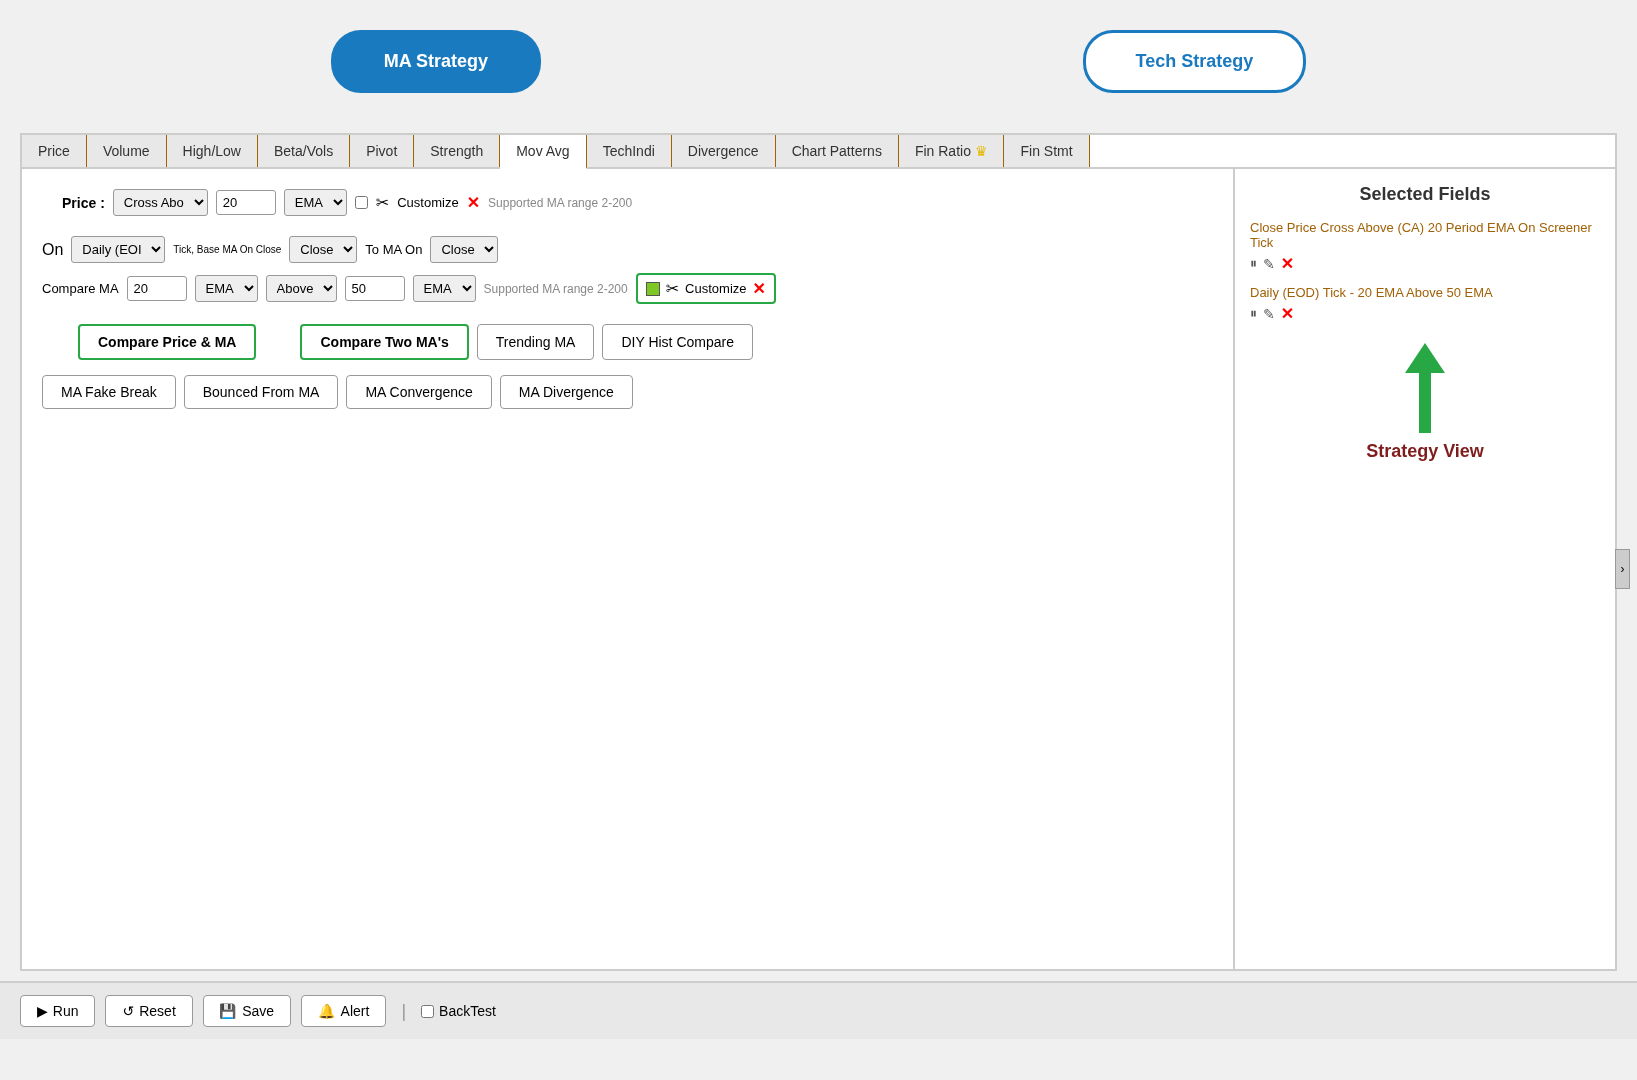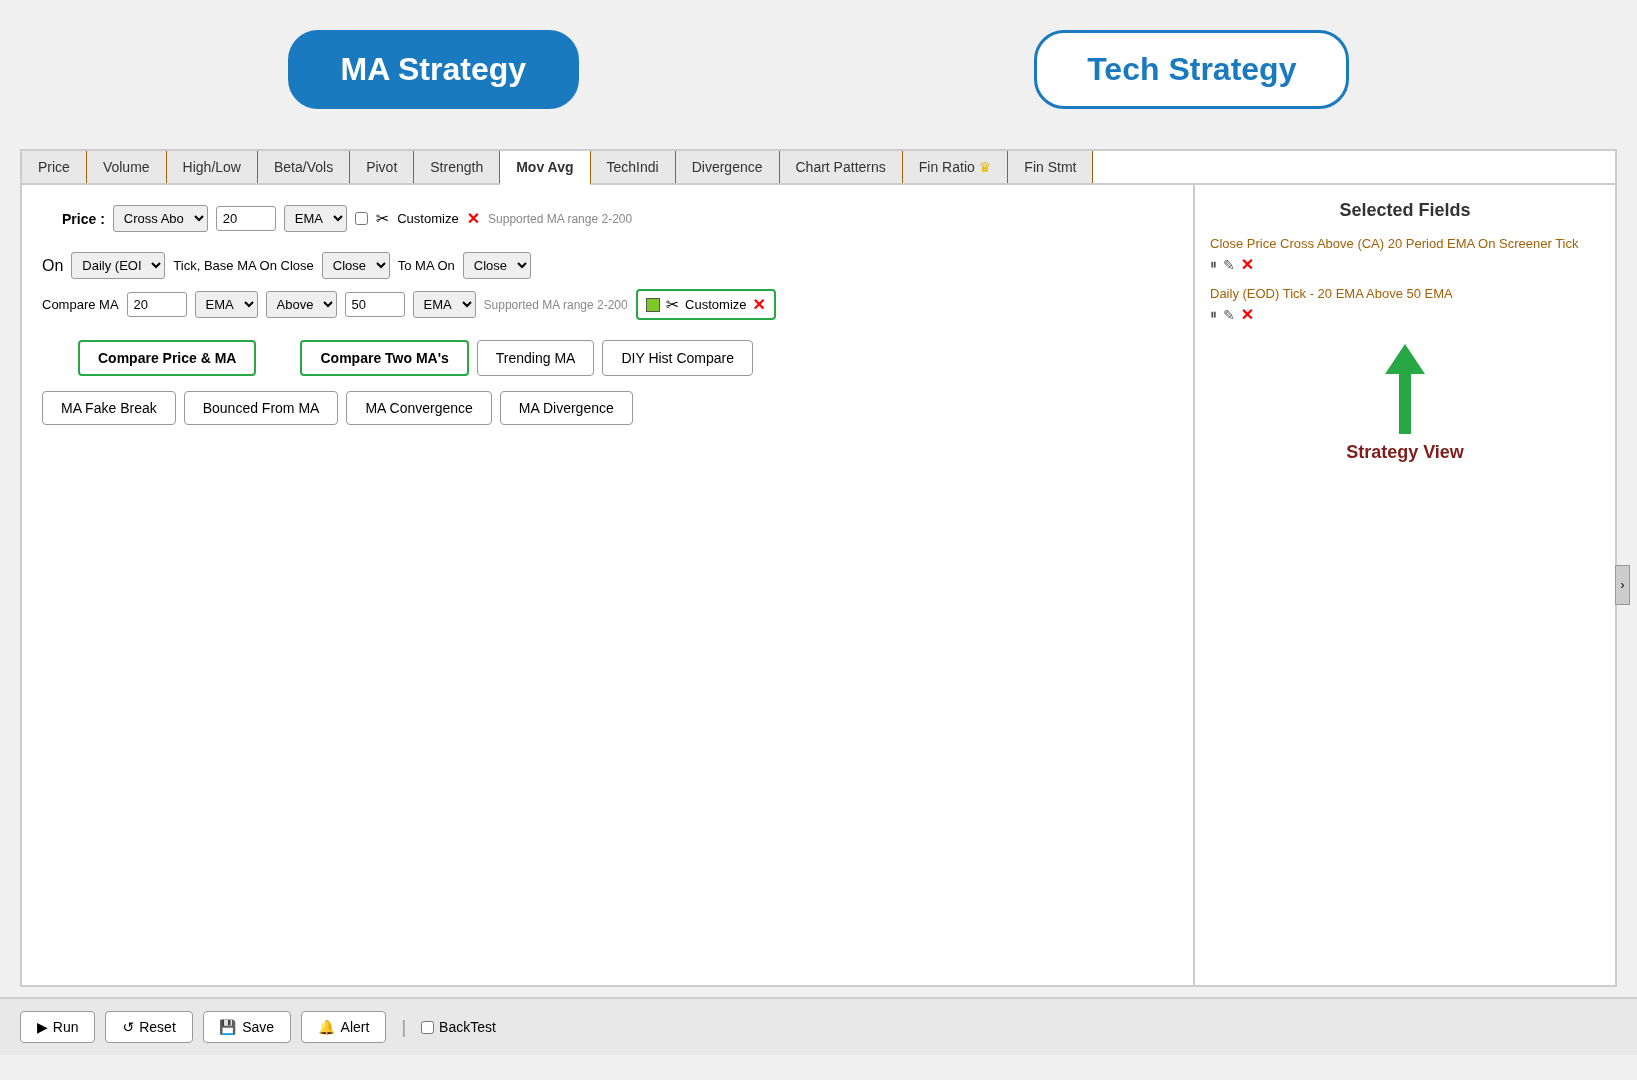--- a/index.html
+++ b/index.html
@@ -9,21 +9,21 @@
     .top-header {
       display: flex;
       justify-content: space-around;
       align-items: center;
       padding: 30px 60px;
       background: #f0f0f0;
     }
     .header-btn {
       border-radius: 30px;
       padding: 18px 50px;
-      font-size: 32px;
+      font-size: 18px;
       font-weight: bold;
       cursor: pointer;
       border: 3px solid #1a7abf;
       text-align: center;
     }
     .header-btn-filled {
       background: #1a7abf;
       color: white;
     }
     .header-btn-outline {
@@ -48,21 +48,21 @@
       padding: 8px 16px;
       font-size: 14px;
       cursor: pointer;
       border-right: 1px solid #a16207;
       background: #e8e8e8;
       color: #333;
       white-space: nowrap;
     }
     .tab.active {
       background: white;
-      font-weight: bold;
+      font-weight: normal;
       border-bottom: 2px solid white;
       margin-bottom: -2px;
     }
     .tab-fin-ratio {
       display: flex;
       align-items: center;
       gap: 4px;
     }
 
     
@@ -73,21 +73,21 @@
 
     
     .left-panel {
       flex: 1;
       padding: 20px;
       border-right: 2px solid #ccc;
     }
 
     
     .right-panel {
-      width: 420px;
+      width: 380px;
       padding: 15px;
       position: relative;
     }
     .right-panel-title {
       font-size: 18px;
       font-weight: bold;
       text-align: center;
       margin-bottom: 15px;
       color: #333;
     }
@@ -342,21 +342,21 @@
         <span class="customize-label">Customize</span>
         <span class="x-red">✕</span>
         <span class="supported-text">Supported MA range 2-200</span>
       </div>
 
       <div class="ma-row">
         <span>On</span>
         <select class="select-sm">
           <option>Daily (EOI</option>
         </select>
-        <span style="font-size:13px;">Tick, Base MA On Close</span>
+        <span style="font-size:10px;">Tick, Base MA On Close</span>
         <select class="select-sm">
           <option>Close</option>
         </select>
         <span style="font-size:13px;">To MA On</span>
         <select class="select-sm">
           <option>Close</option>
         </select>
       </div>
 
       <div class="compare-ma-row">

